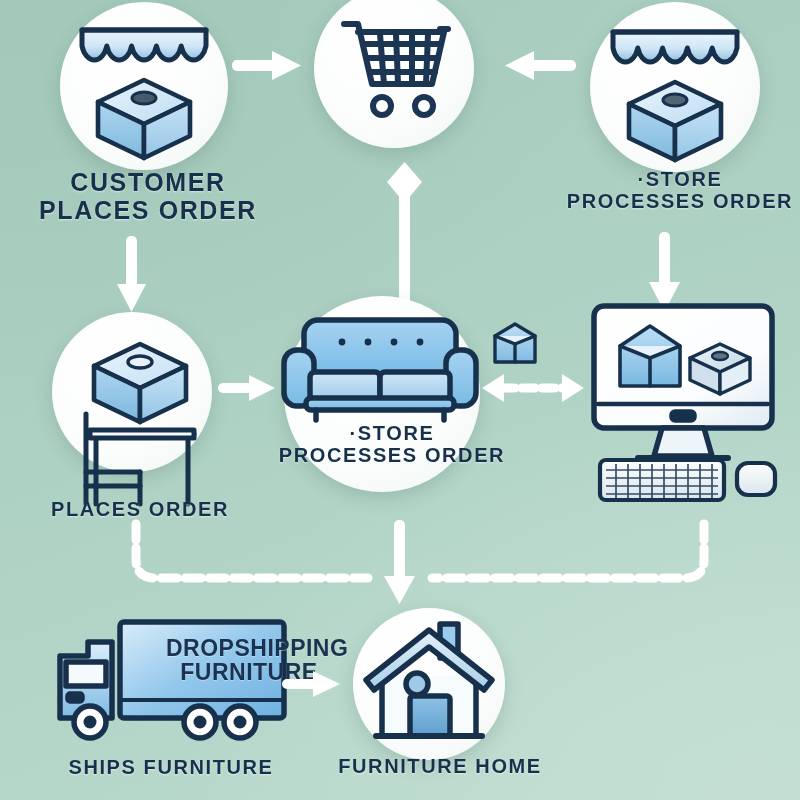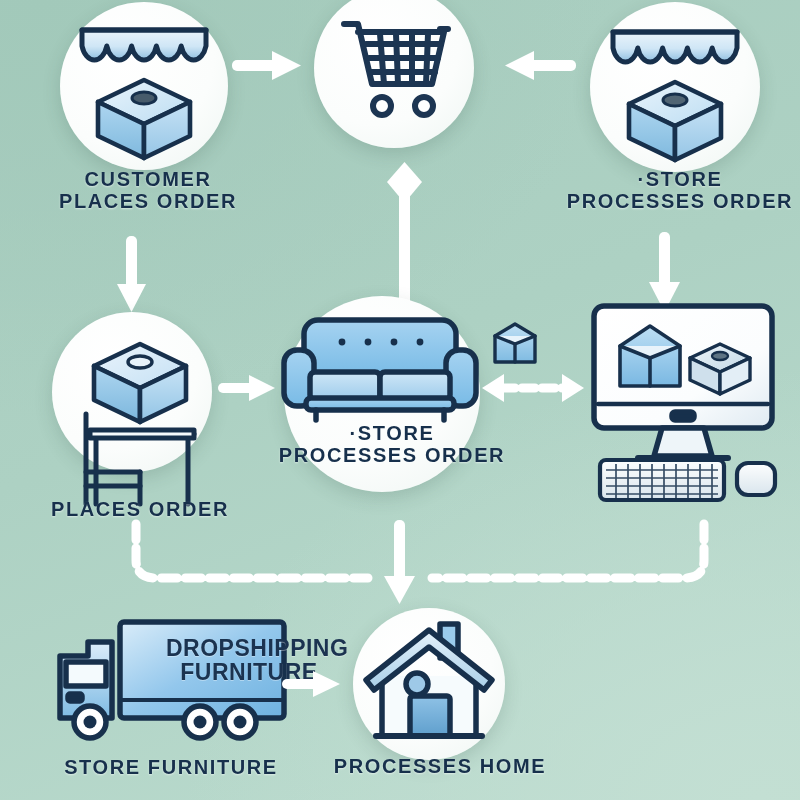--- a/index.html
+++ b/index.html
@@ -73,21 +73,21 @@
         </g>
         <g stroke="#17304c" stroke-width="4.6" stroke-linejoin="round" stroke-linecap="round">
           <path d="M66 62 L112 84 L66 106 L20 84 Z" fill="url(#bx1t)"></path>
           <path d="M20 84 L20 118 L66 140 L66 106 Z" fill="url(#bx1l)"></path>
           <path d="M112 84 L112 118 L66 140 L66 106 Z" fill="url(#bx1r)"></path>
           <ellipse cx="66" cy="80" rx="12" ry="6" fill="#475b6b" stroke-width="3"></ellipse>
         </g>
       </svg>
     </div>
 
-    <div class="label" style="left:0; top:168px; width:220px; font-size:20px;">CUSTOMER
+    <div class="label" style="left:0; top:168px; width:220px; font-size:25px;">CUSTOMER
 PLACES ORDER</div>
   </div>
 
   <div class="arrow" style="left:232px; top:48px;">
     <svg width="76" height="34" viewBox="0 0 76 34">
       <g fill="#ffffff" stroke="none">
         <rect x="0" y="12" width="46" height="11" rx="5"></rect>
         <path d="M40 3 L69 17.5 L40 32 Z"></path>
       </g>
     </svg>
@@ -396,21 +396,21 @@
             <circle cx="156" cy="114" r="6.5"></circle>
             <circle cx="196" cy="114" r="6.5"></circle>
           </g>
         </g>
       </svg>
     </div>
 
     <div class="truck-text" style="left:92px; top:28px; width:166px; font-size:23px;">DROPSHIPPING
 FURNITURE</div>
 
-    <div class="label" style="left:-4px; top:148px; width:290px; font-size:20px;">STORE FURNITURE</div>
+    <div class="label" style="left:-4px; top:148px; width:290px; font-size:20px;">SHIPS FURNITURE</div>
   </div>
 
   <div class="arrow" style="left:282px; top:668px;">
     <svg width="62" height="32" viewBox="0 0 62 32">
       <g fill="#ffffff">
         <rect x="0" y="11" width="36" height="10" rx="5"></rect>
         <path d="M31 3 L58 16 L31 29 Z"></path>
       </g>
     </svg>
   </div>
@@ -440,16 +440,16 @@
 
           <circle cx="61" cy="66" r="11" fill="#9ec9e8"></circle>
 
           <rect x="54" y="78" width="40" height="40" rx="3" fill="url(#doorG)"></rect>
 
           <path d="M20 118 L126 118" stroke-width="6"></path>
         </g>
       </svg>
     </div>
 
-    <div class="label" style="left:-5px; top:155px; width:250px; font-size:20px;">PROCESSES HOME</div>
+    <div class="label" style="left:-5px; top:155px; width:250px; font-size:20px;">FURNITURE HOME</div>
   </div>
 
 </div>
 
 </body></html>

